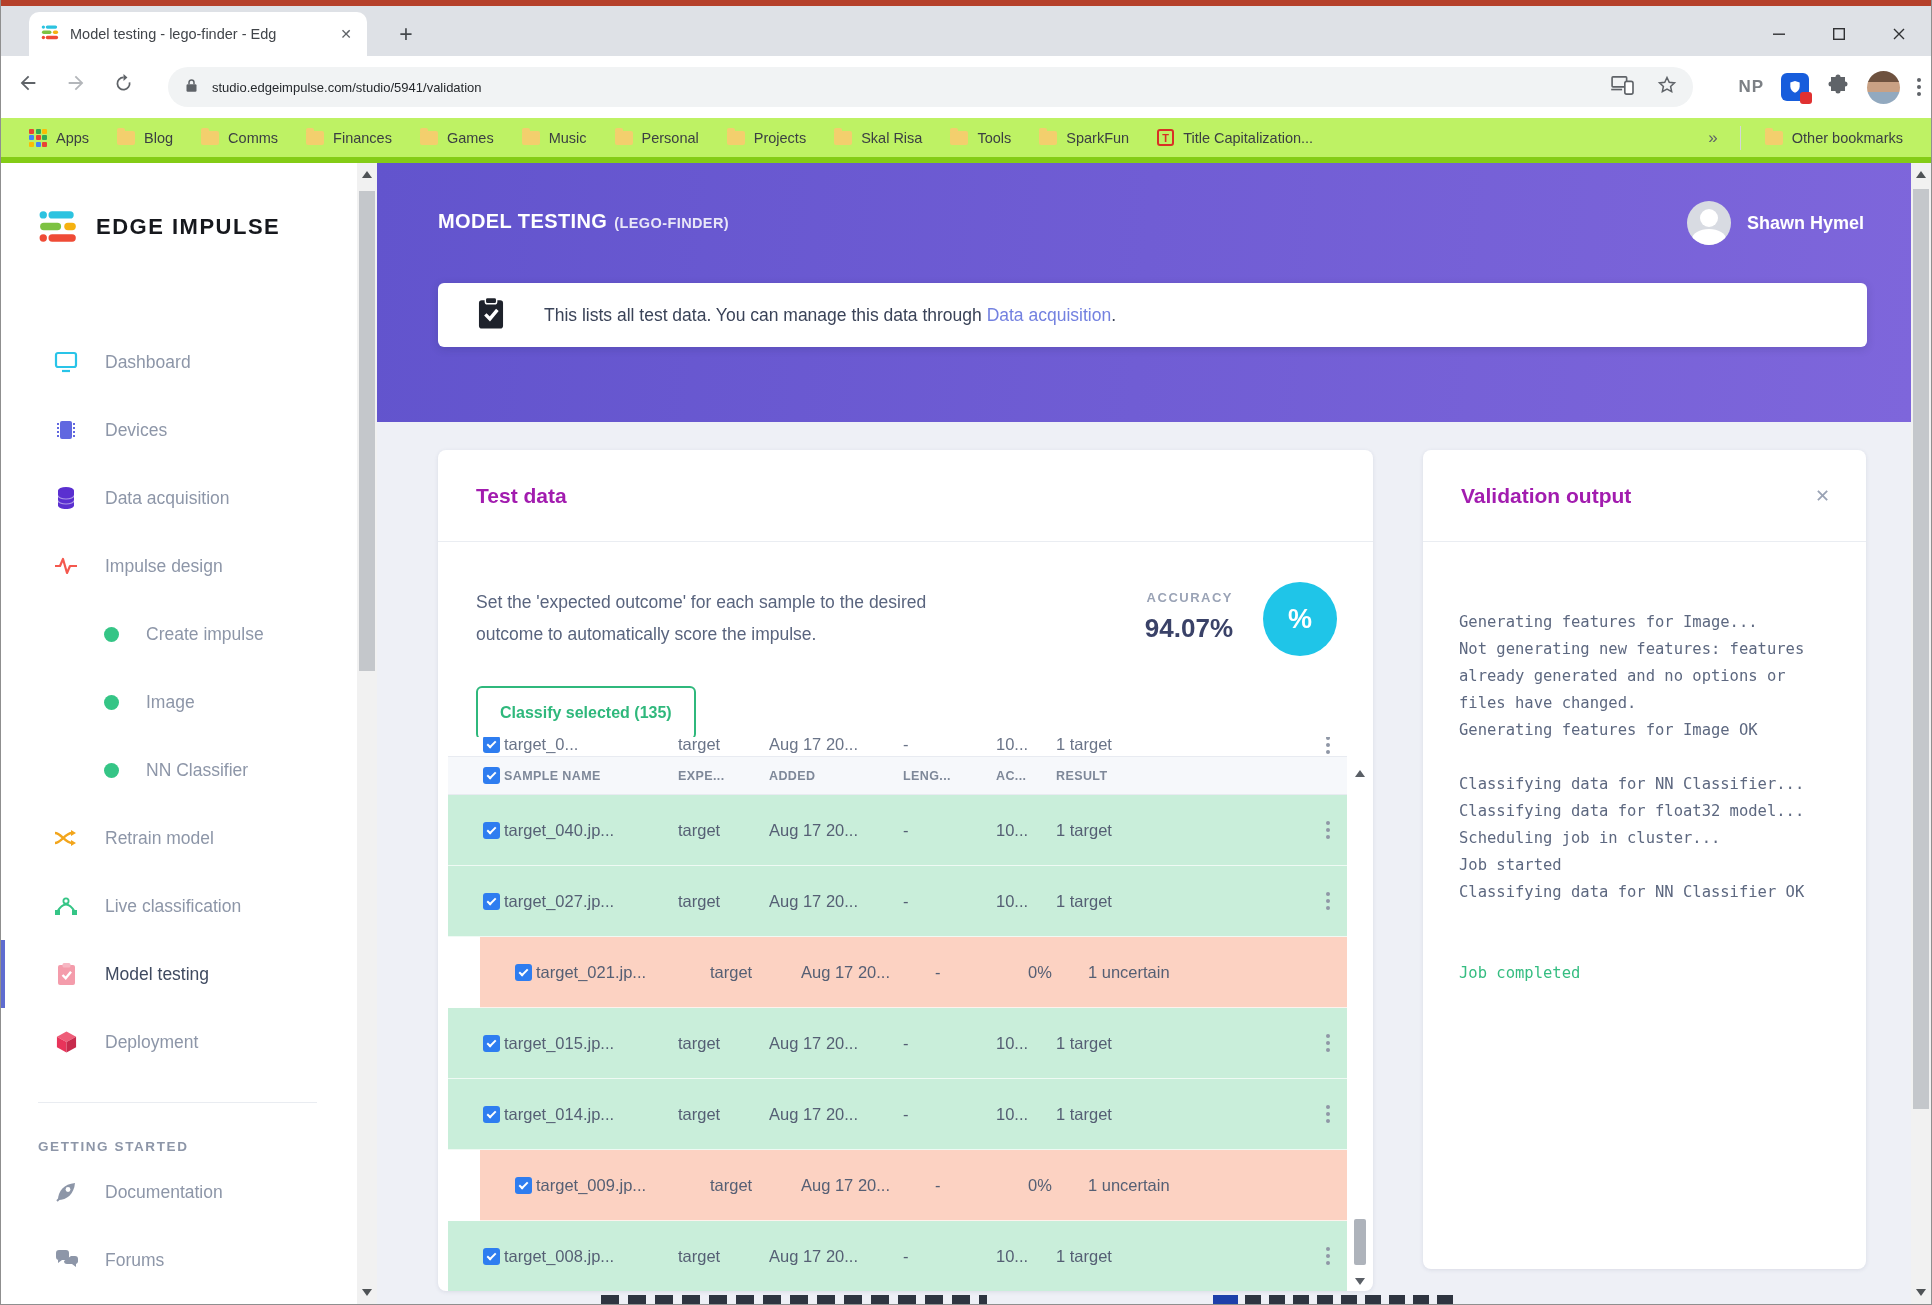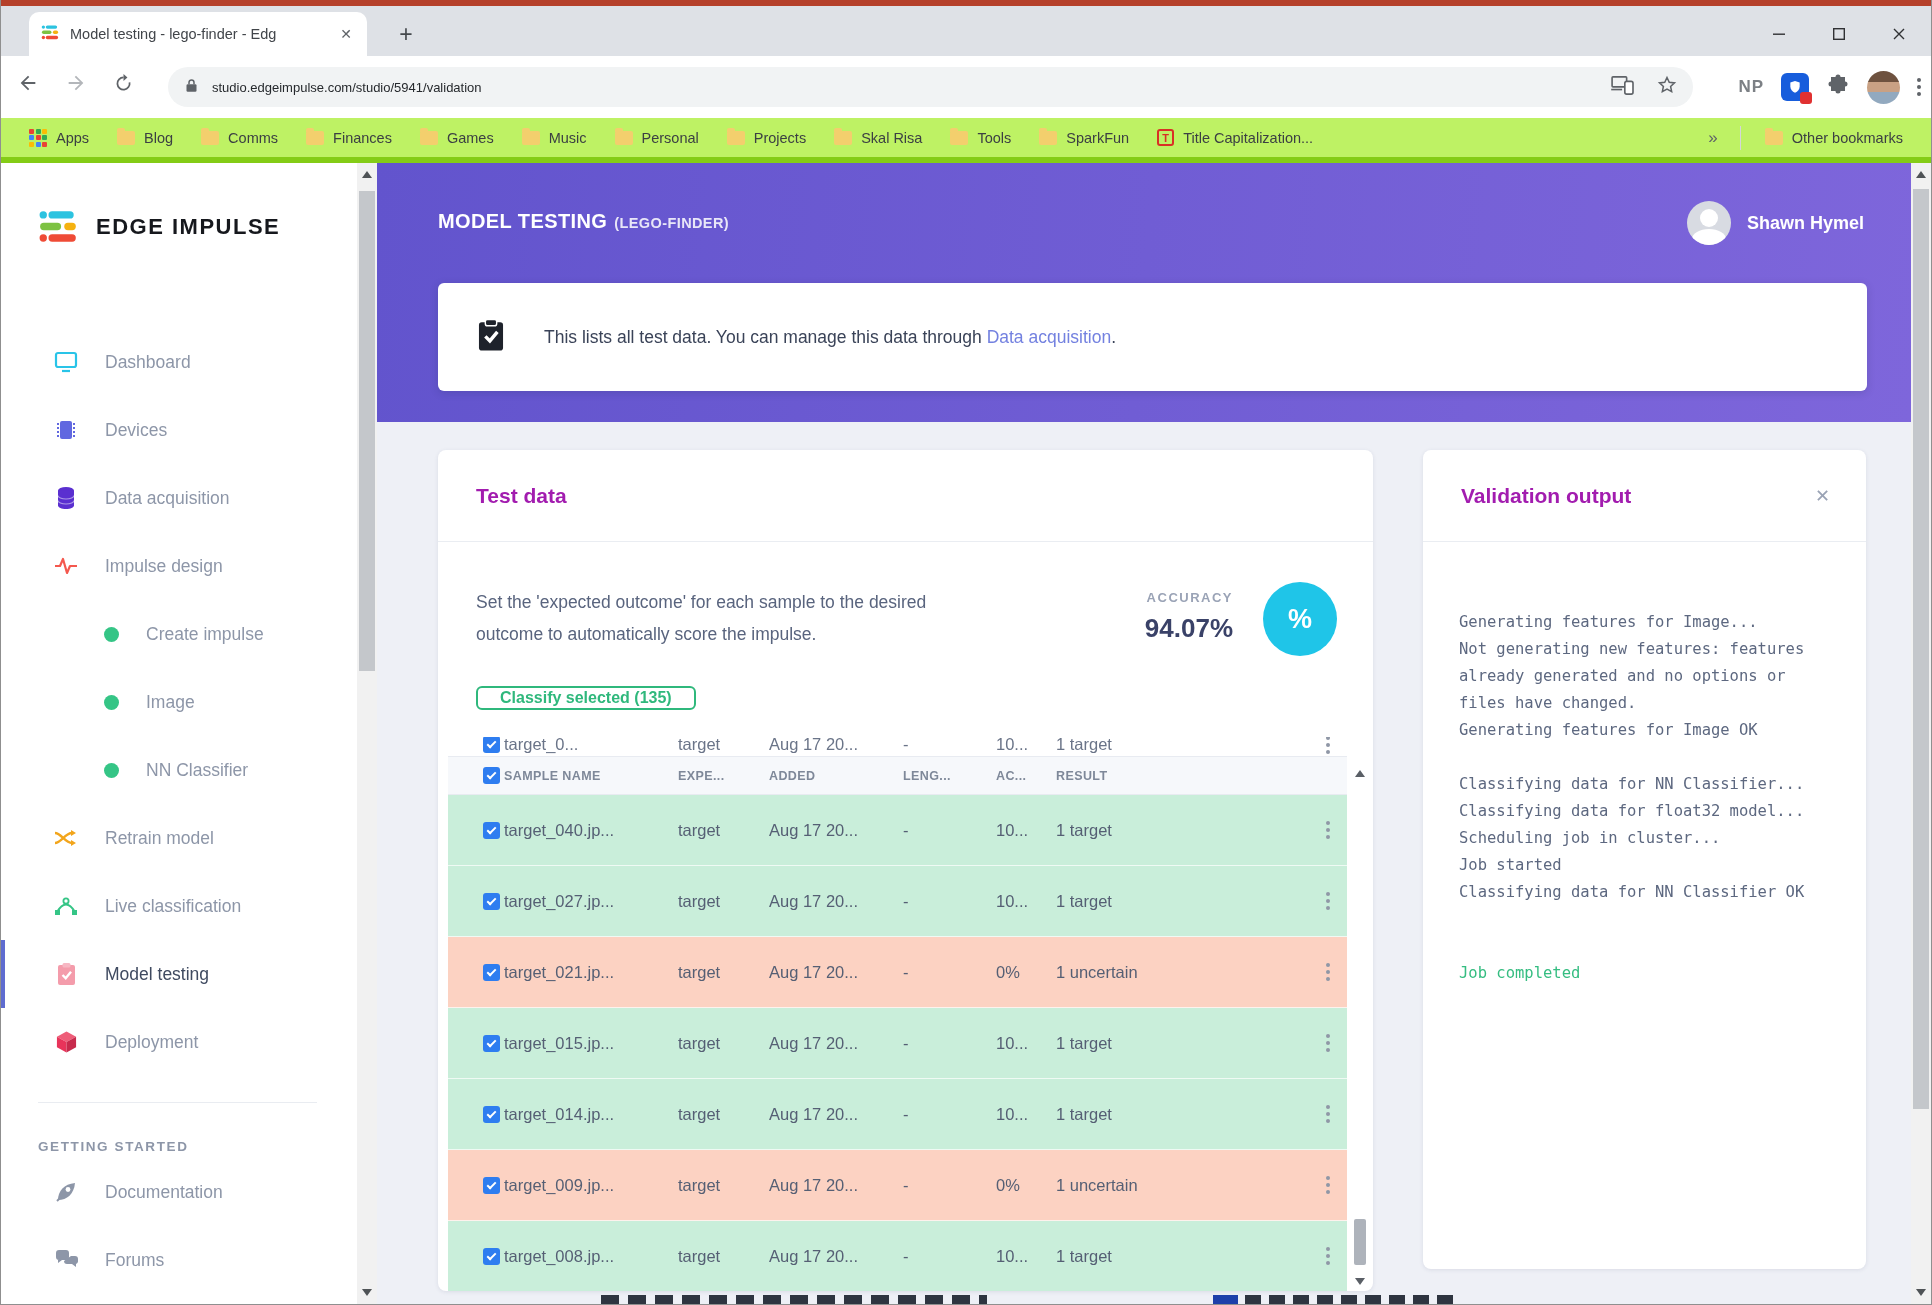--- a/index.html
+++ b/index.html
@@ -82,21 +82,21 @@
   .page-title { position:absolute; left:61px; top:47px; color:#fff; font-size:20px; font-weight:bold; letter-spacing:.4px; }
   .page-sub { font-size:14.5px; font-weight:600; opacity:.85; margin-left:7px; }
   .user { position:absolute; right:47px; top:38px; display:flex; align-items:center; gap:16px; }
   .uavatar { width:44px; height:44px; border-radius:50%; background:#d8dbe2; position:relative; overflow:hidden; }
   .uavatar::before { content:""; position:absolute; left:13px; top:8px; width:18px; height:18px;
                      border-radius:50%; background:#fff; }
   .uavatar::after { content:""; position:absolute; left:5px; top:28px; width:34px; height:20px;
                     border-radius:50% 50% 0 0; background:#fff; }
   .uname { color:#fff; font-size:18px; font-weight:bold; }
 
-  .banner { position:absolute; left:61px; top:120px; width:1429px; height:108px; background:#fff;
+  .banner { position:absolute; left:61px; top:120px; width:1429px; height:64px; background:#fff;
             border-radius:6px; display:flex; align-items:center; padding-left:38px;
             box-shadow:0 2px 8px rgba(30,40,80,.18); }
   .banner-text { margin-left:38px; font-size:17.5px; color:#3a4358; }
   .banner-link { color:#7381e0; cursor:pointer; }
 
   .card { position:absolute; background:#fff; border-radius:8px; box-shadow:0 1px 4px rgba(40,50,90,.10); }
   .card-test { left:61px; top:287px; width:935px; height:841px; }
   .card-val { left:1046px; top:287px; width:443px; height:819px; }
   .card-head { height:92px; border-bottom:1px solid #eaedf2; display:flex; align-items:center; padding:0 36px 0 38px; }
   .card-title { font-size:21px; font-weight:600; color:#a21caf; }
@@ -104,28 +104,28 @@
 
   .test-body { position:relative; height:749px; overflow:hidden; }
   .desc-row { display:flex; align-items:flex-start; padding:44px 36px 0 38px; }
   .desc { width:505px; font-size:17.5px; line-height:32px; color:#59647e; }
   .acc { margin-left:auto; text-align:right; margin-top:4px; }
   .acc-label { font-size:13px; font-weight:bold; letter-spacing:1.5px; color:#9aa3b6; }
   .acc-value { font-size:26px; font-weight:bold; color:#3a4268; margin-top:8px; }
   .pct { width:74px; height:74px; border-radius:50%; background:#1fc5e8; color:#fff; font-size:27px;
          font-weight:bold; display:flex; align-items:center; justify-content:center; margin-left:30px;
          margin-top:-4px; flex:none; }
-  .classify-btn { margin:30px 0 0 38px; display:inline-block; padding:1px 22px; border:2px solid #2fb87c;
+  .classify-btn { margin:30px 0 0 38px; display:inline-block; padding:16px 22px; border:2px solid #2fb87c;
          border-radius:6px; color:#2fb87c; font-size:16px; font-weight:600; background:#fff; cursor:pointer; }
 
   .table-wrap { position:absolute; left:10px; top:195px; width:899px; bottom:0; overflow:hidden; font-size:16.5px; }
   .trow, .thead { display:grid; grid-template-columns:230px 91px 134px 93px 60px 252px 39px; align-items:center; }
   .trow { height:71px; color:#555f74; border-bottom:1px solid rgba(255,255,255,.7); background:#fff; }
   .trow.pass { background:#c9eeda; }
-  .trow.fail { background:#fcd2c2; }
+  .trow.fail { background:#fcd2c2;margin-left:32px; }
   .clip-row { height:19px; overflow:hidden; background:#fff; }
   .clip-row .trow { margin-top:-28px; color:#6a7488; border-bottom:none; }
   .thead { height:39px; background:#f6f8fb; border-top:1px solid #e8ebf1; border-bottom:1px solid #e8ebf1;
            font-size:12.5px; font-weight:bold; color:#7e8899; letter-spacing:.4px; }
   .c1 { display:flex; align-items:center; padding-left:35px; gap:4px; }
   .cb { width:17px; height:17px; background:#2e7df0; border-radius:3px; display:flex; align-items:center;
         justify-content:center; flex:none; cursor:pointer; }
   .cb .mark { width:9px; height:5px; border-left:2px solid #fff; border-bottom:2px solid #fff;
         transform:rotate(-45deg); margin-top:-2px; }
   .kebab-wrap { justify-self:center; cursor:pointer; height:20px; display:flex; align-items:center; }

